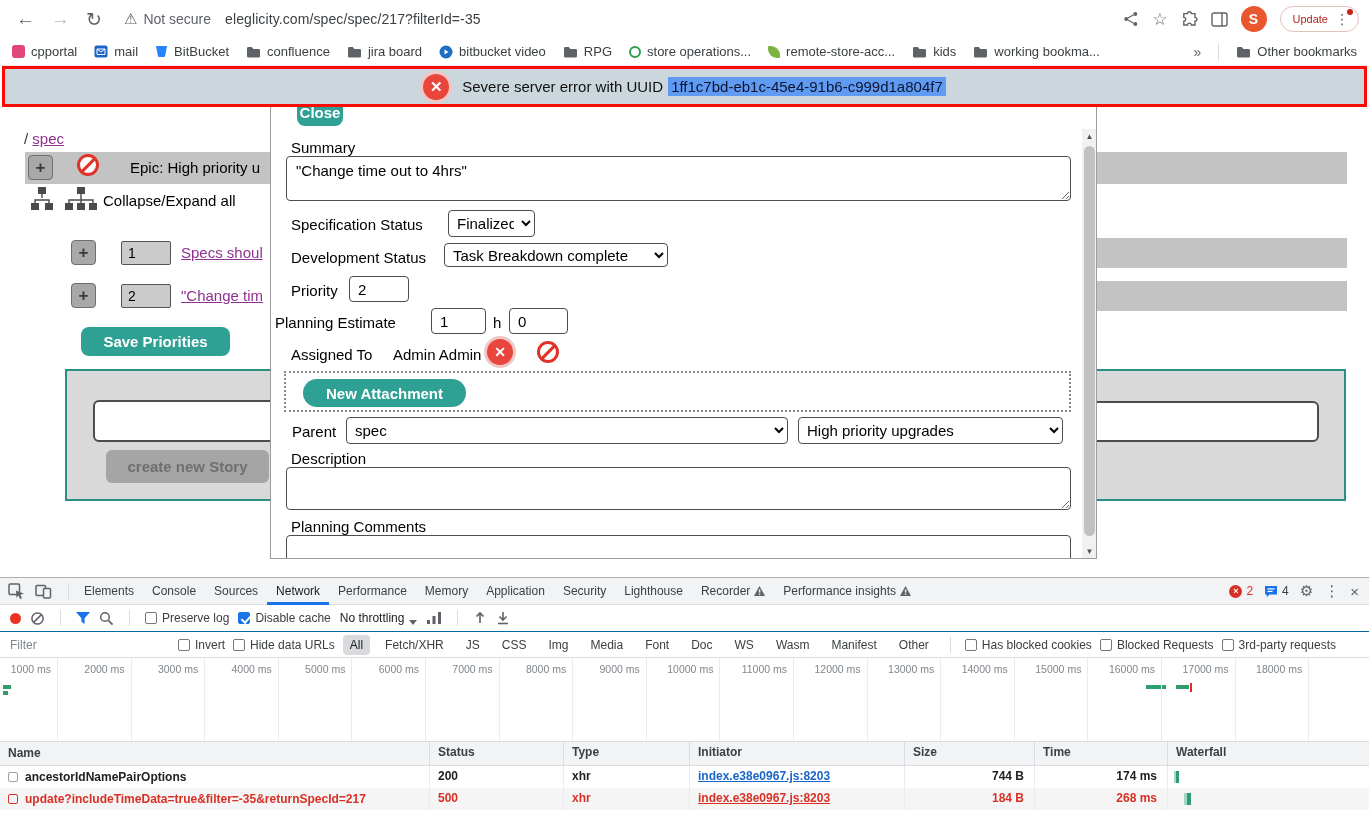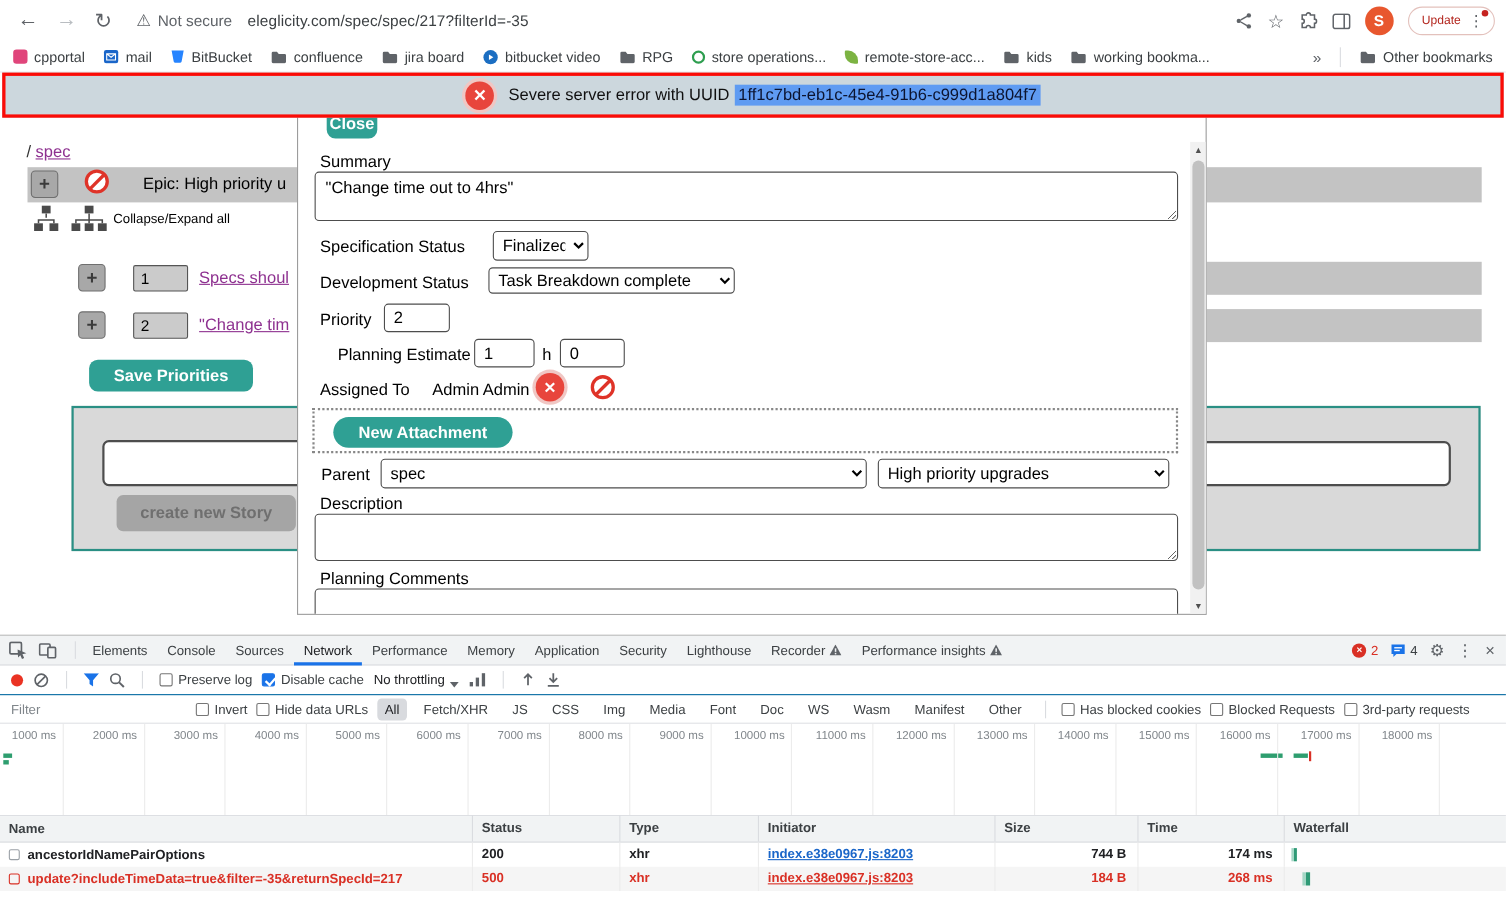--- a/index.html
+++ b/index.html
@@ -285,21 +285,21 @@
   </span>
   <span class="tree-ic" style="left:64px; top:186px;">
     <svg width="34" height="27" viewBox="0 0 34 27">
         <rect x="13" y="1" width="8" height="7" fill="#4a4a4a"></rect>
         <path d="M17 8 v4 M5 17 v-3 h24 v3 M17 12 v5" stroke="#4a4a4a" stroke-width="1.4" fill="none"></path>
         <rect x="1" y="17" width="8" height="7" fill="#4a4a4a"></rect>
         <rect x="13" y="17" width="8" height="7" fill="#4a4a4a"></rect>
         <rect x="25" y="17" width="8" height="7" fill="#4a4a4a"></rect>
       </svg>
   </span>
-  <span style="position:absolute; left:103px; top:192px; font-size:12px;">Collapse/Expand all</span>
+  <span style="position:absolute; left:103px; top:192px; font-size:15px;">Collapse/Expand all</span>
 
   <button class="plus-btn" style="left:71px; top:240px;">+</button>
   <input class="row-input" style="left: 121px; top: 241px;" value="1">
   <a class="plink" style="position:absolute; left:181px; top:244px;">Specs shoul</a>
   <div class="graybar" style="left:300px; top:238px; width:1047px; height:30px;"></div>
 
   <button class="plus-btn" style="left:71px; top:283px;">+</button>
   <input class="row-input" style="left: 121px; top: 284px;" value="2">
   <a class="plink" style="position:absolute; left:181px; top:287px;">"Change tim</a>
   <div class="graybar" style="left:300px; top:281px; width:1047px; height:30px;"></div>
@@ -320,21 +320,21 @@
 
     <span class="m-label" style="left:20px; top:121px;">Specification Status</span>
     <select class="m-select" style="left:177px; top:115px; width:87px; height:27px;"><option>Finalized</option></select>
 
     <span class="m-label" style="left:20px; top:154px;">Development Status</span>
     <select class="m-select" style="left:173px; top:148px; width:224px; height:24px;"><option>Task Breakdown complete</option></select>
 
     <span class="m-label" style="left:20px; top:187px;">Priority</span>
     <input class="m-input" style="left: 78px; top: 181px; width: 60px; height: 26px;" value="2">
 
-    <span class="m-label" style="left:36px; top:219px;">Planning Estimate</span>
+    <span class="m-label" style="left:4px; top:219px;">Planning Estimate</span>
     <input class="m-input" style="left: 160px; top: 213px; width: 55px; height: 26px;" value="1">
     <span class="m-label" style="left:222px; top:219px;">h</span>
     <input class="m-input" style="left: 238px; top: 213px; width: 59px; height: 26px;" value="0">
 
     <span class="m-label" style="left:20px; top:251px;">Assigned To</span>
     <span class="m-label" style="left:122px; top:251px;">Admin Admin</span>
     <span class="x-icon small" style="position:absolute; left:216px; top:244px;">✕</span>
     <span class="no-icon" style="position:absolute; left:266px; top:246px;"></span>
 
     <div class="attach-box">

